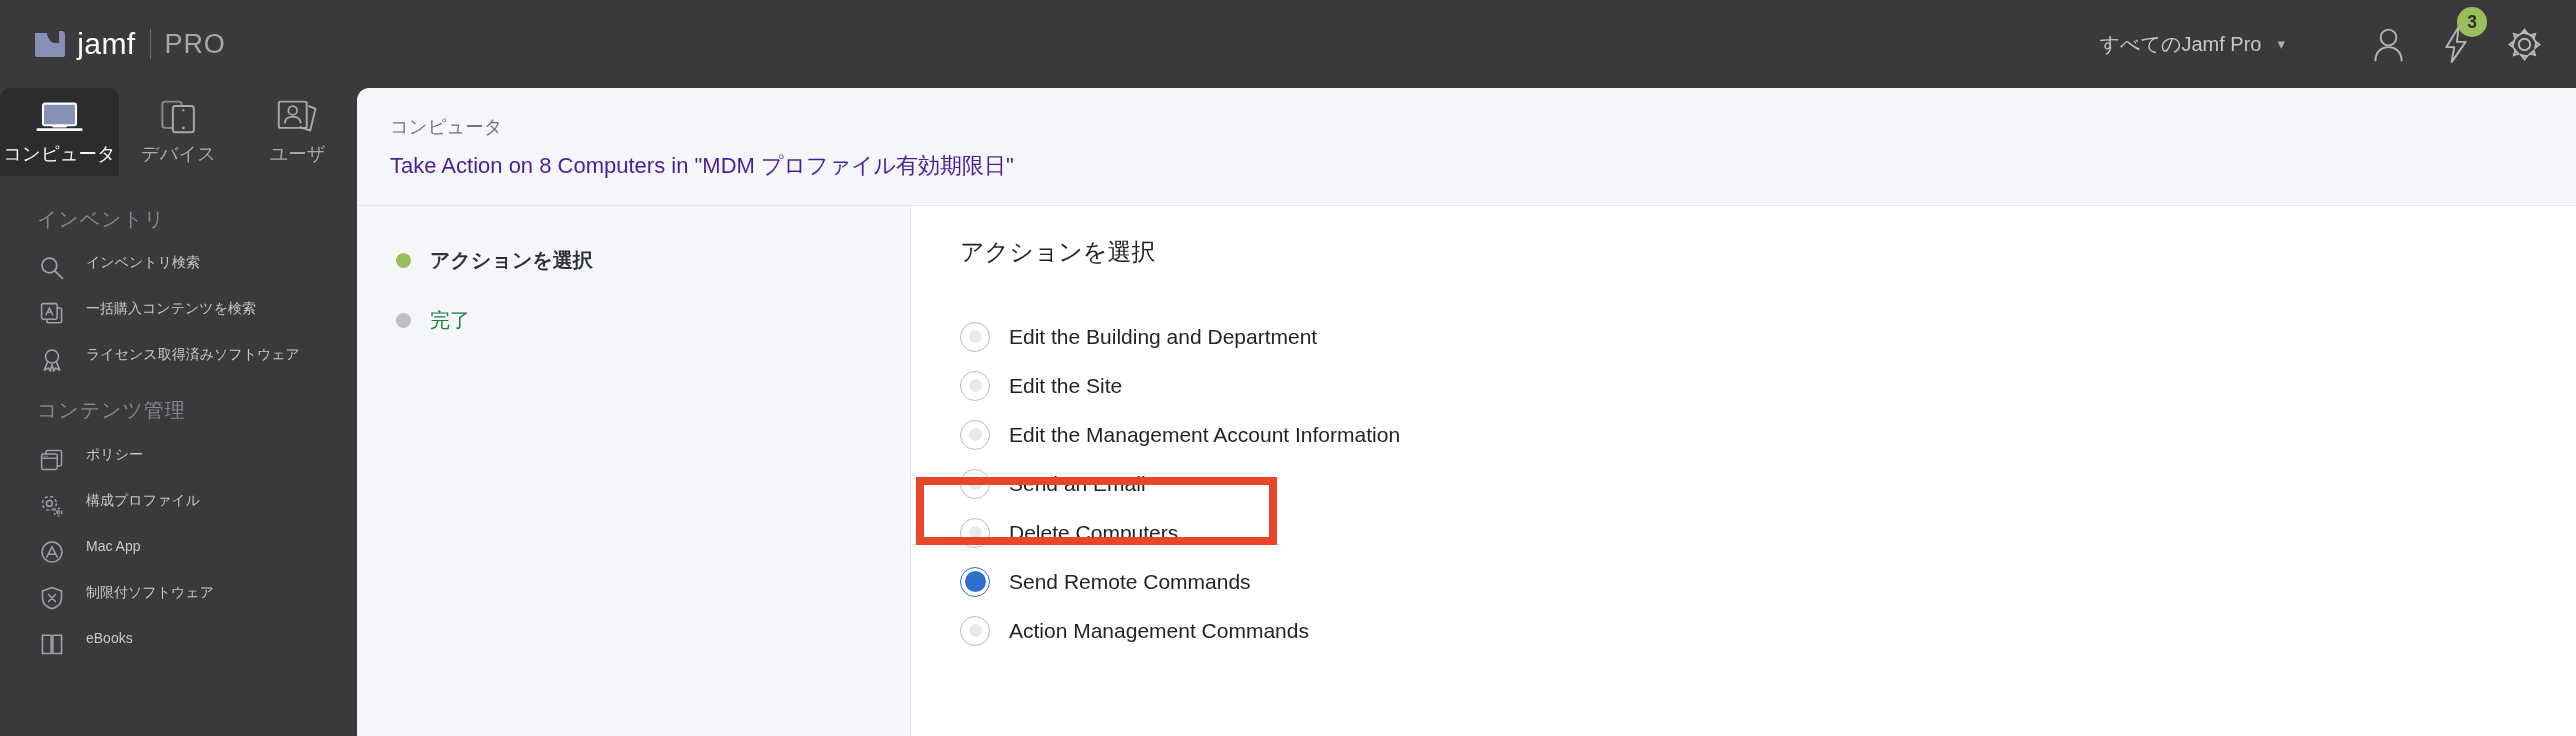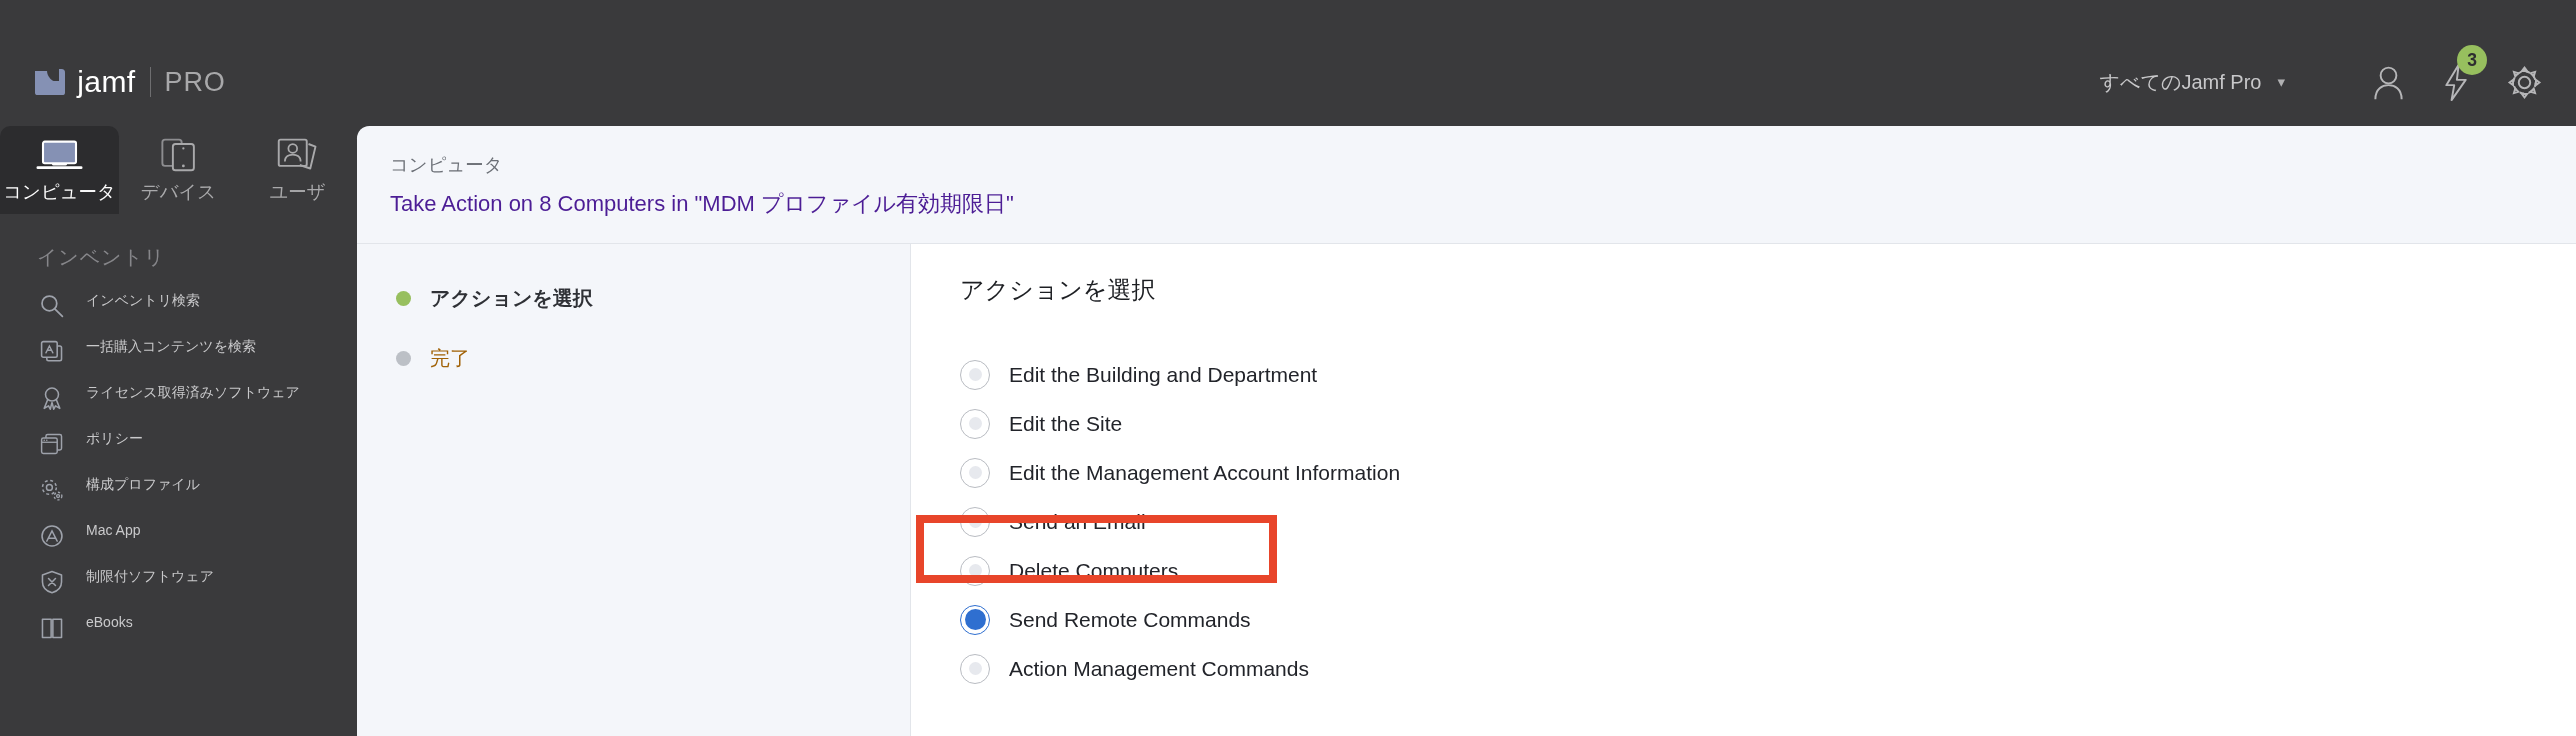--- a/index.html
+++ b/index.html
@@ -3,21 +3,21 @@
 <meta charset="utf-8">
 <title>Jamf Pro — Take Action</title>
 <style>
   * { box-sizing: border-box; margin: 0; padding: 0; }
   html, body {
     width: 2576px; height: 737px;
     overflow: hidden;
     font-family: "Liberation Sans", "DejaVu Sans", sans-serif;
     background: #3a3a3c;
   }
-  #app { position: relative; width: 2576px; height: 651px; background: #3a3a3c; margin-top: 38px; }
+  #app { position: relative; width: 2576px; height: 651px; background: #3a3a3c; }
 
   
   .topbar {
     position: absolute; top: 0; left: 0; width: 2576px; height: 88px;
     background: #3a3a3c;
     display: flex; align-items: center;
   }
   .brand { display: flex; align-items: center; margin-left: 35px; height: 88px; }
   .brand-mark { width: 30px; height: 30px; position: relative; margin-right: 12.3px; }
   .brand-mark .b1 {
@@ -113,21 +113,21 @@
   .steps {
     width: 554px; min-width: 554px; background: #f4f6fa;
     border-right: 0.9px solid #e2e5ea; padding-top: 32px;
   }
   .step { display: flex; align-items: center; padding: 8.8px 0 8.8px 39px; cursor: pointer; }
   .step .dot { width: 15px; height: 15px; border-radius: 50%; margin-right: 19px; }
   .step .dot.done { background: #97bf5e; }
   .step .dot.todo { background: #bcc0c6; }
   .step .slabel { font-size: 20px; }
   .step.current .slabel { color: #2f3136; font-weight: 700; }
-  .step.pending .slabel { color: #a16207; font-weight: 400; text-align: right; }
+  .step.pending .slabel { color: #15803d; font-weight: 400; text-align: right; }
   .step-gap { height: 16px; }
 
   .panel { flex: 1; background: #ffffff; padding: 30px 0 0 49px; position: relative; }
   .panel-title { font-size: 24px; color: #1d1f23; margin-bottom: 44px; }
 
   .opt-list { }
   .opt {
     display: flex; align-items: center; height: 49px; cursor: pointer;
   }
   .radio {
@@ -274,20 +274,21 @@
         <span class="ico">
           <svg width="26" height="26" viewBox="0 0 30 30">
             <circle cx="15" cy="11" r="7.5" fill="none" stroke="#9ea2ab" stroke-width="1.8"></circle>
             <path d="M10 17 L6 27 L11 24 L13 28 L15 20" fill="none" stroke="#9ea2ab" stroke-width="1.8" stroke-linejoin="round"></path>
             <path d="M20 17 L24 27 L19 24 L17 28 L15 20" fill="none" stroke="#9ea2ab" stroke-width="1.8" stroke-linejoin="round"></path>
           </svg>
         </span>
         <span class="txt">ライセンス取得済みソフトウェア</span>
       </div>
 
+      <div class="nav-group-title">コンテンツ管理</div>
 
       <div class="nav-item">
         <span class="ico">
           <svg width="26" height="26" viewBox="0 0 30 30">
             <rect x="8" y="4" width="18" height="18" rx="2" fill="none" stroke="#9ea2ab" stroke-width="1.7"></rect>
             <rect x="3" y="8" width="18" height="18" rx="2" fill="#3a3a3c" stroke="#9ea2ab" stroke-width="1.7"></rect>
             <path d="M3 13 h18" stroke="#9ea2ab" stroke-width="1.5"></path>
             <circle cx="6" cy="10.6" r=".9" fill="#9ea2ab"></circle>
               <circle cx="9" cy="10.6" r=".9" fill="#9ea2ab"></circle>
           </svg>

